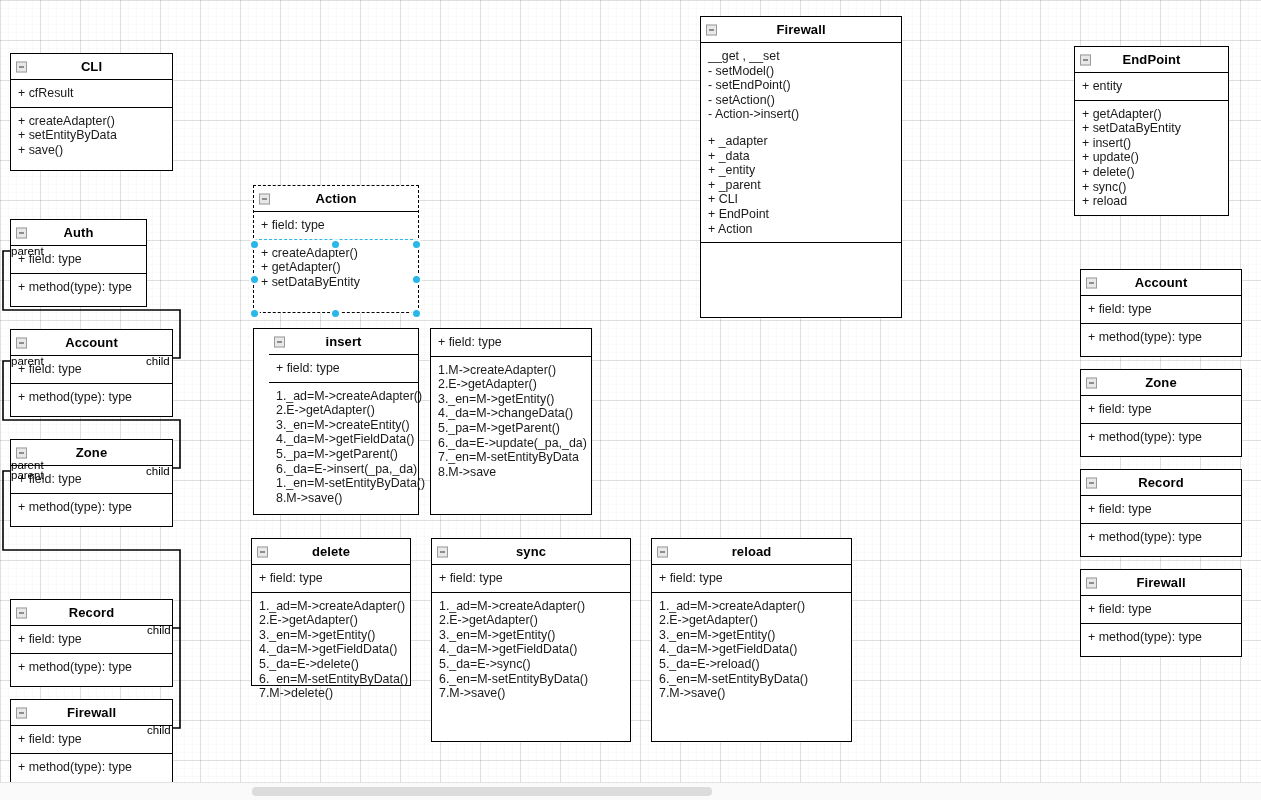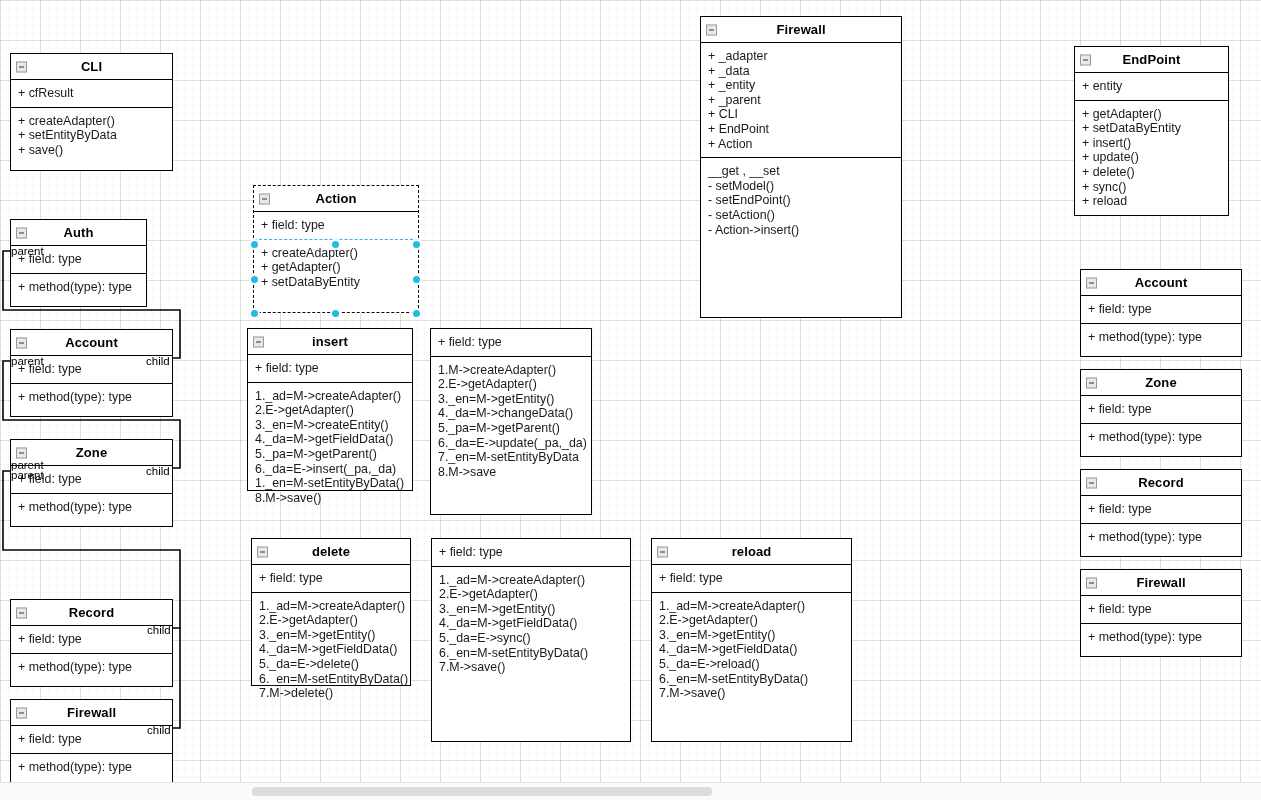--- a/index.html
+++ b/index.html
@@ -185,36 +185,36 @@
           <div class="row">+ createAdapter()</div>
           <div class="row">+ setEntityByData</div>
           <div class="row">+ save()</div>
         </div>
       </div>
       <div class="uml" style="left: 700px; top: 16px; width: 202px; height: 302px;">
         <div class="title-bar">
           <span class="collapse-icon"></span>
           <span class="title-text">Firewall</span>
         </div>
+        <div class="section">
+          <div class="row">__get , __set</div>
+          <div class="row">- setModel()</div>
+          <div class="row">- setEndPoint()</div>
+          <div class="row">- setAction()</div>
+          <div class="row">- Action-&gt;insert()</div>
+        </div>
         <div class="section bordered">
           <div class="row">+ _adapter</div>
           <div class="row">+ _data</div>
           <div class="row">+ _entity</div>
           <div class="row">+ _parent</div>
           <div class="row">+ CLI</div>
           <div class="row">+ EndPoint</div>
           <div class="row">+ Action</div>
         </div>
-        <div class="section">
-          <div class="row">__get , __set</div>
-          <div class="row">- setModel()</div>
-          <div class="row">- setEndPoint()</div>
-          <div class="row">- setAction()</div>
-          <div class="row">- Action-&gt;insert()</div>
-        </div>
       </div>
       <div class="uml" style="left: 1074px; top: 46px; width: 155px; height: 170px;">
         <div class="title-bar">
           <span class="collapse-icon"></span>
           <span class="title-text">EndPoint</span>
         </div>
         <div class="section bordered">
           <div class="row">+  entity</div>
         </div>
         <div class="section">
@@ -294,21 +294,21 @@
         </div>
         <div class="section bordered">
           <div class="row">+ field: type</div>
         </div>
         <div class="section">
           <div class="row">+ createAdapter()</div>
           <div class="row">+ getAdapter()</div>
           <div class="row">+ setDataByEntity</div>
         </div>
       </div>
-      <div class="uml" style="left: 247px; top: 328px; width: 166px; height: 163px;">
+      <div class="uml" style="left: 253px; top: 328px; width: 166px; height: 187px; padding-left: 15px;">
         <div class="title-bar">
           <span class="collapse-icon"></span>
           <span class="title-text">insert</span>
         </div>
         <div class="section bordered">
           <div class="row">+ field: type</div>
         </div>
         <div class="section">
           <div class="row">1._ad=M-&gt;createAdapter()</div>
           <div class="row">2.E-&gt;getAdapter()</div>
@@ -347,20 +347,24 @@
           <div class="row">1._ad=M-&gt;createAdapter()</div>
           <div class="row">2.E-&gt;getAdapter()</div>
           <div class="row">3._en=M-&gt;getEntity()</div>
           <div class="row">4._da=M-&gt;getFieldData()</div>
           <div class="row">5._da=E-&gt;delete()</div>
           <div class="row">6._en=M-setEntityByData()</div>
           <div class="row">7.M-&gt;delete()</div>
         </div>
       </div>
       <div class="uml" style="left: 431px; top: 538px; width: 200px; height: 204px;">
+        <div class="title-bar">
+          <span class="collapse-icon"></span>
+          <span class="title-text">sync</span>
+        </div>
         <div class="section bordered">
           <div class="row">+ field: type</div>
         </div>
         <div class="section">
           <div class="row">1._ad=M-&gt;createAdapter()</div>
           <div class="row">2.E-&gt;getAdapter()</div>
           <div class="row">3._en=M-&gt;getEntity()</div>
           <div class="row">4._da=M-&gt;getFieldData()</div>
           <div class="row">5._da=E-&gt;sync()</div>
           <div class="row">6._en=M-setEntityByData()</div>

